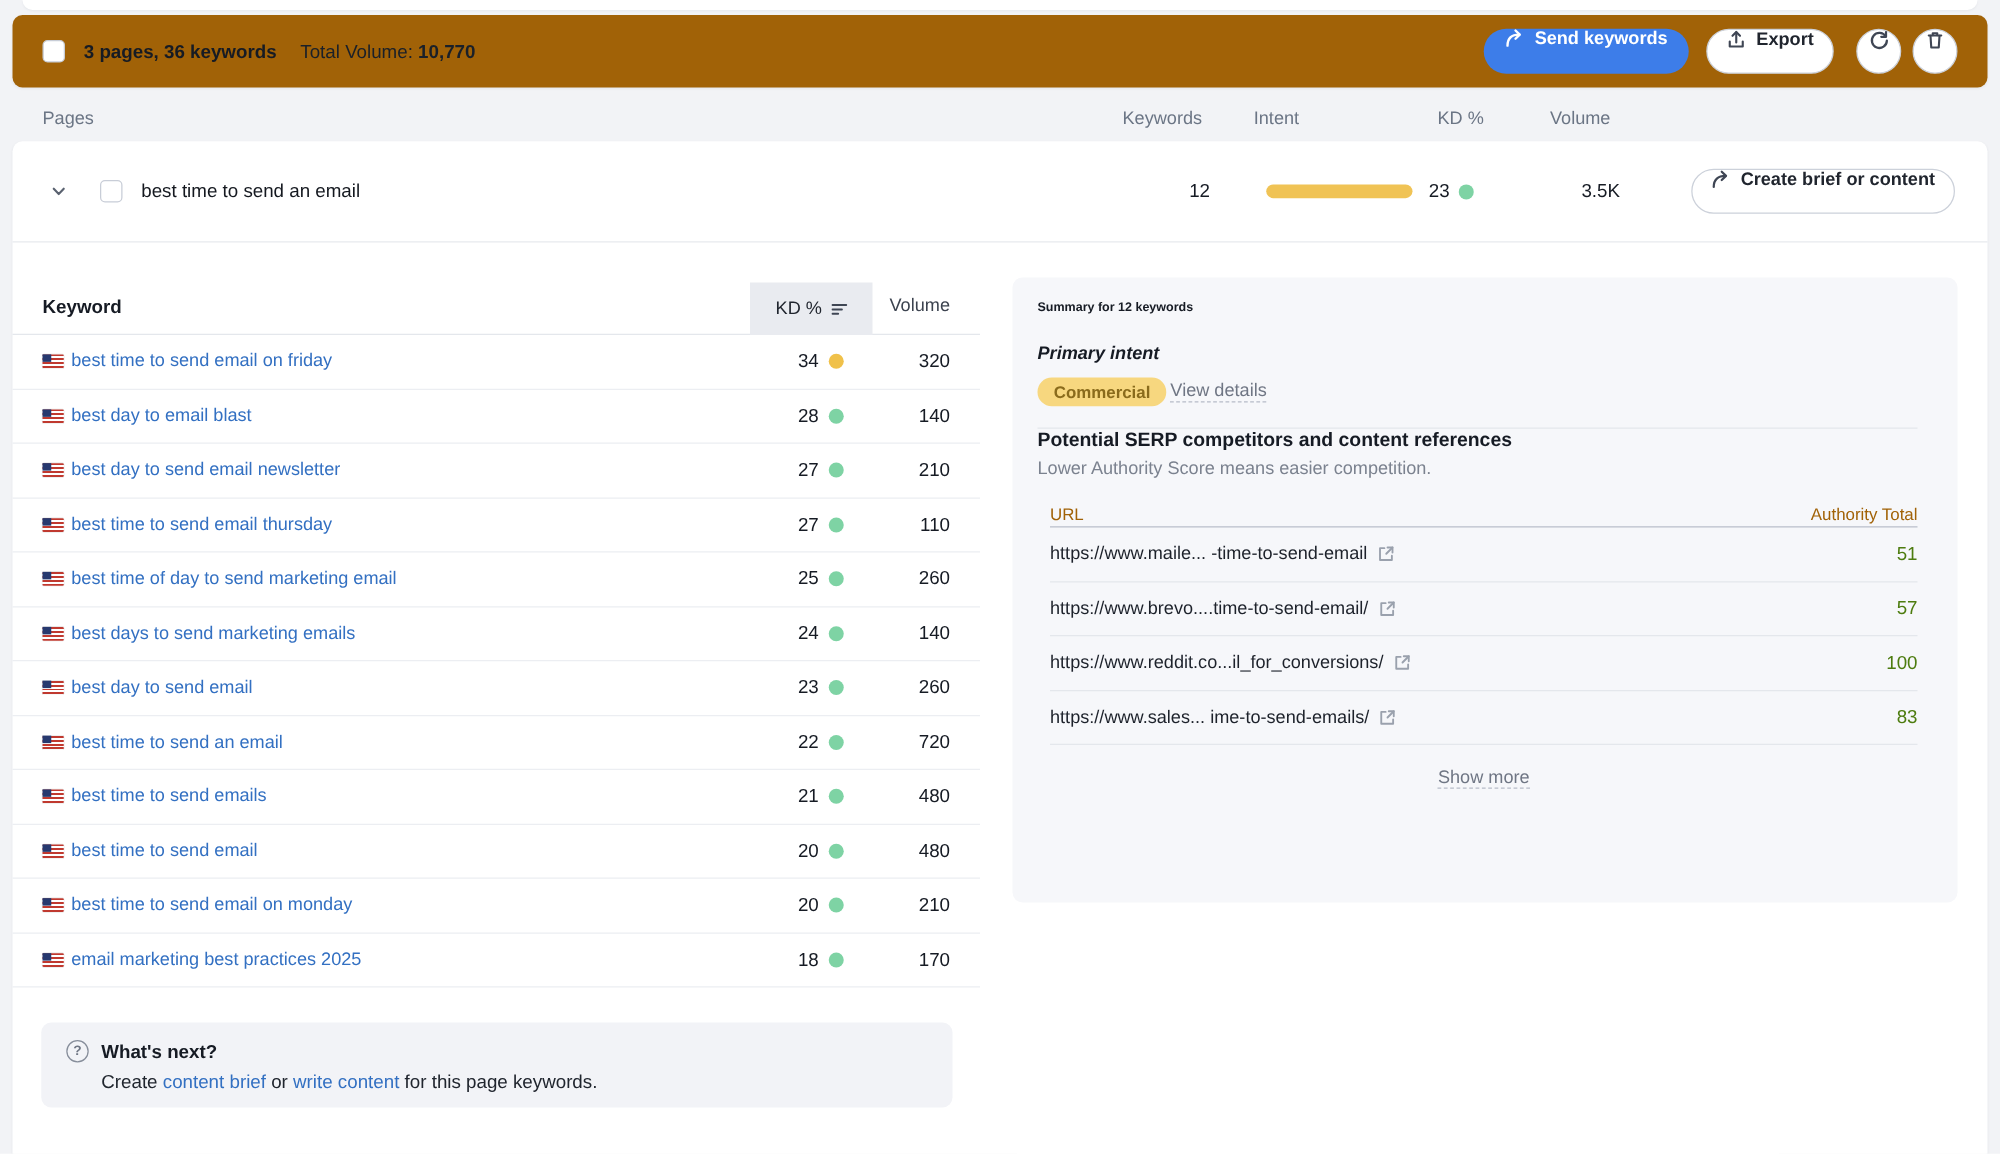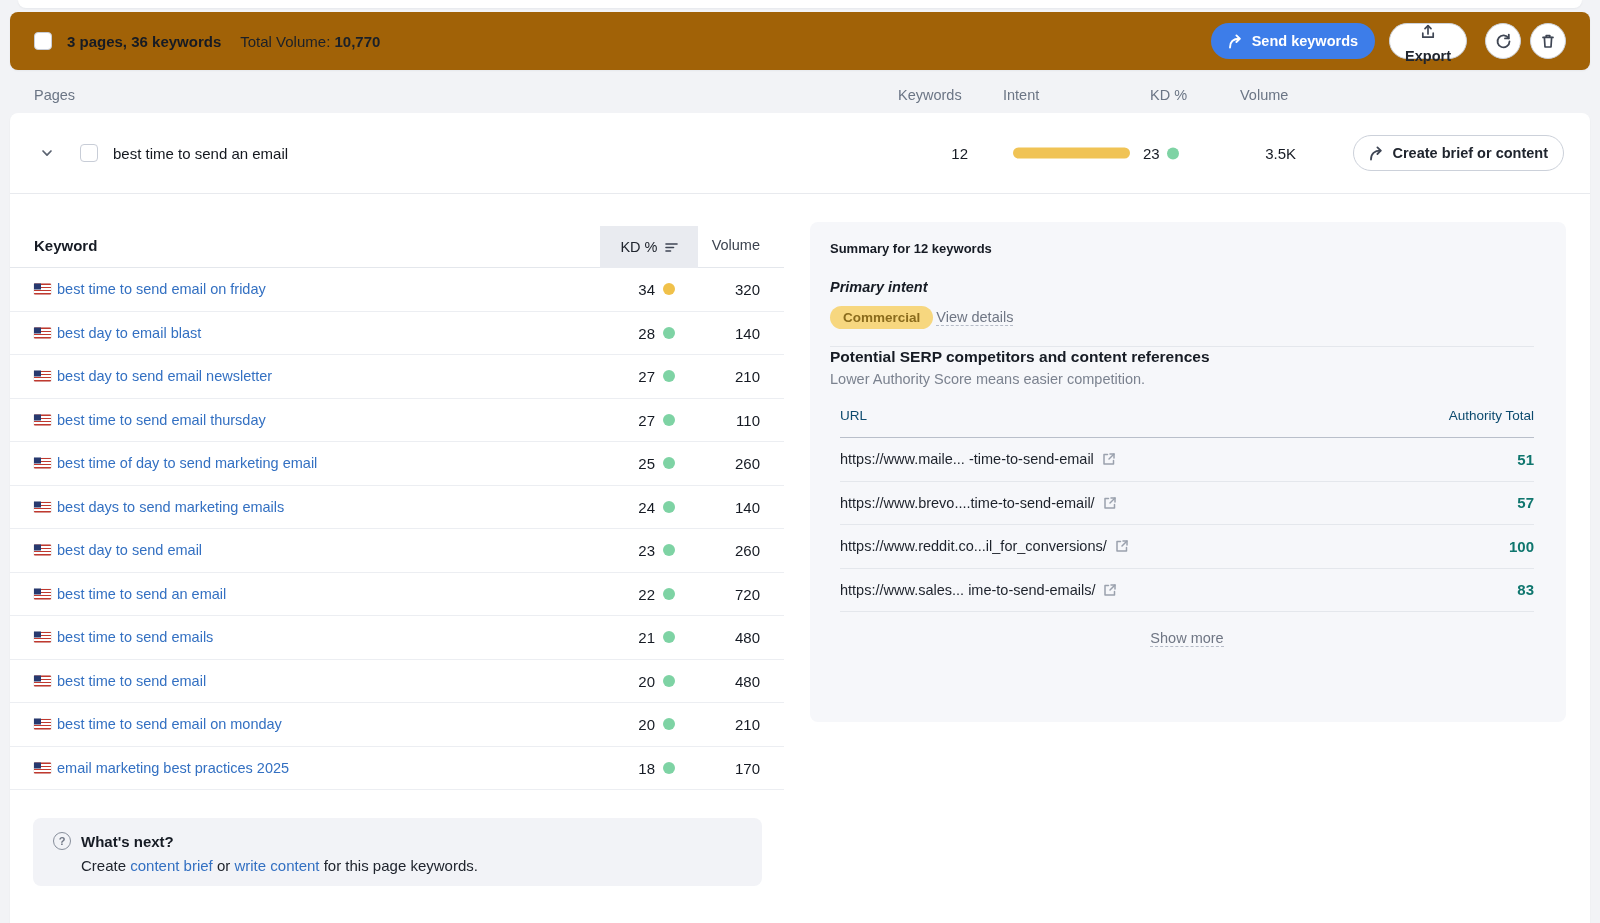--- a/index.html
+++ b/index.html
@@ -18,26 +18,26 @@
 
   
   .toolbar { position:absolute; left:10px; right:10px; top:12px; height:58px;
     display:flex; align-items:center; padding:0 24px; }
   .checkbox { width:18px; height:18px; border:1.5px solid #c8cdd7; border-radius:4px;
     background:#fff; display:inline-block; flex:none; cursor:pointer; }
   .toolbar-summary { font-size:15px; font-weight:700; margin-left:15px; }
   .total { font-size:15px; margin-left:19px; color:#1a2029; }
   .total b { font-weight:700; }
   .spacer { flex:1; }
-  .btn { display:inline-flex; align-items:center; gap:8px; height:36px; border-radius:18px;
+  .btn { display:inline-flex; gap:8px; height:36px; border-radius:18px;
     font-family:"Liberation Sans",sans-serif; font-size:14.5px; font-weight:700; cursor:pointer; border:1px solid transparent; }
   .btn-primary { background:var(--accent-blue,#3d7de9); color:#fff; padding:0 17px; border:none; }
   .btn-secondary { background:#fff; color:#20252e; border:1px solid #ccd1da; padding:0 15px; }
   .btn-icon { width:36px; height:36px; justify-content:center; gap:0; padding:0; }
-  .ml14 { margin-left:14px;flex-direction:column; } .ml18 { margin-left:18px; } .ml9 { margin-left:9px; }
+  .ml14 { margin-left:14px; } .ml18 { margin-left:18px; } .ml9 { margin-left:9px; }
 
   
   .cols-header { position:absolute; left:0; top:84px; width:1600px; height:26px; font-size:14.5px; color:#6b7585; }
   .cols-header span { position:absolute; top:3px; }
   .col-pages { left:34px; }
   .col-keywords { left:898px; }
   .col-intent { left:1003px; }
   .col-kd { left:1150px; }
   .col-volume { left:1240px; }
 
@@ -86,35 +86,35 @@
   .wn-title-row { display:flex; align-items:center; gap:10px; }
   .q-icon { width:18px; height:18px; border:1.5px solid #878e9b; border-radius:50%; color:#6f7684;
     font-size:11px; font-weight:700; display:inline-flex; align-items:center; justify-content:center; flex:none; }
   .wn-title { font-size:15px; font-weight:700; }
   .wn-line2 { margin:7px 0 0 28px; font-size:15px; color:#20252e; }
   .wn-link { color:var(--link-blue,#3370c2); text-decoration:none; cursor:pointer; }
 
   
   .summary { position:absolute; left:800px; top:28px; width:756px; height:500px;
     background:#f6f7fa; border-radius:8px; padding:19px 32px 24px 20px; }
-  .sum-title { font-size:13px; font-weight:700; }
+  .sum-title { font-size:10px; font-weight:700; }
   .sum-label { font-size:14.5px; font-weight:700; margin-top:23px;font-style:italic; }
   .intent-row { margin-top:11px; display:flex; align-items:center; gap:3px; }
   .badge { background:var(--badge-bg,#f7d77f); color:var(--badge-text,#8a6b1c); font-size:13.5px; font-weight:700;
     padding:4px 13px; border-radius:13px; }
   .dashed-link { font-size:14.5px; color:#6f7684; text-decoration:none; border-bottom:1px dashed #b6bcc8; cursor:pointer; }
   .sum-divider { border:none; border-top:1px solid #e4e7ec; margin-top:17px; }
   .serp-title { font-size:15.5px; font-weight:700; margin-top:1px; }
   .serp-sub { font-size:14.5px; color:#7b828f; margin-top:5px; }
   .url-table { margin-left:10px; margin-top:21px; }
-  .url-head { display:flex; justify-content:space-between; font-size:13.5px; color:#0c4a6e;
-    padding-bottom:14px; border-bottom:1px solid #b9bfca; }
+  .url-head { display:flex; justify-content:space-between; font-size:13.5px; color:#a16207;
+    padding-bottom:2px; border-bottom:1px solid #b9bfca; }
   .url-row { display:flex; justify-content:space-between; align-items:center; height:43.5px; border-bottom:1px solid #e4e7ec; }
   .url-cell { display:flex; align-items:center; gap:8px; font-size:14.5px; color:#1d222b; }
-  .url-score { font-size:15px; color:#0f766e;font-weight:bold; }
+  .url-score { font-size:15px; color:#4d7c0f; }
   .show-more-row { text-align:center; margin-top:17px; }
 
   .ext-icon { cursor:pointer; }
   svg { display:block; }
 </style>
 </head>
 <body>
 
 <div class="top-sliver"></div>
 

